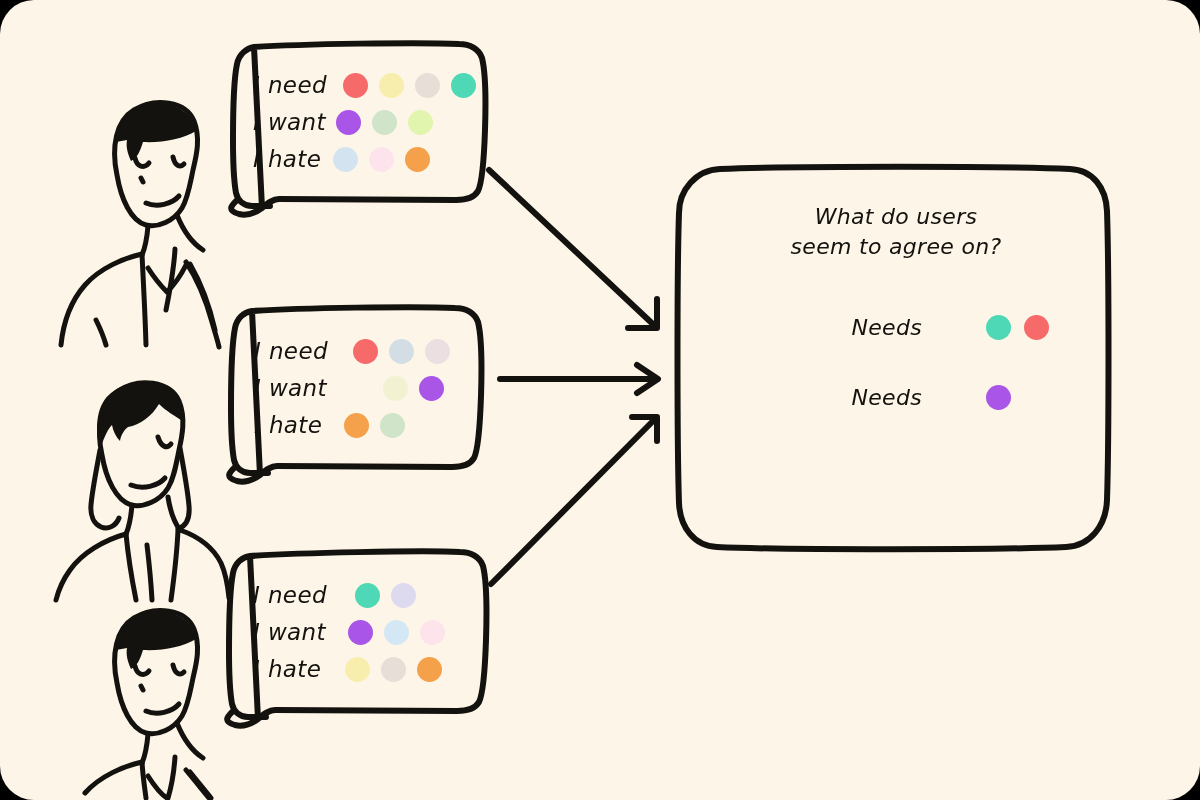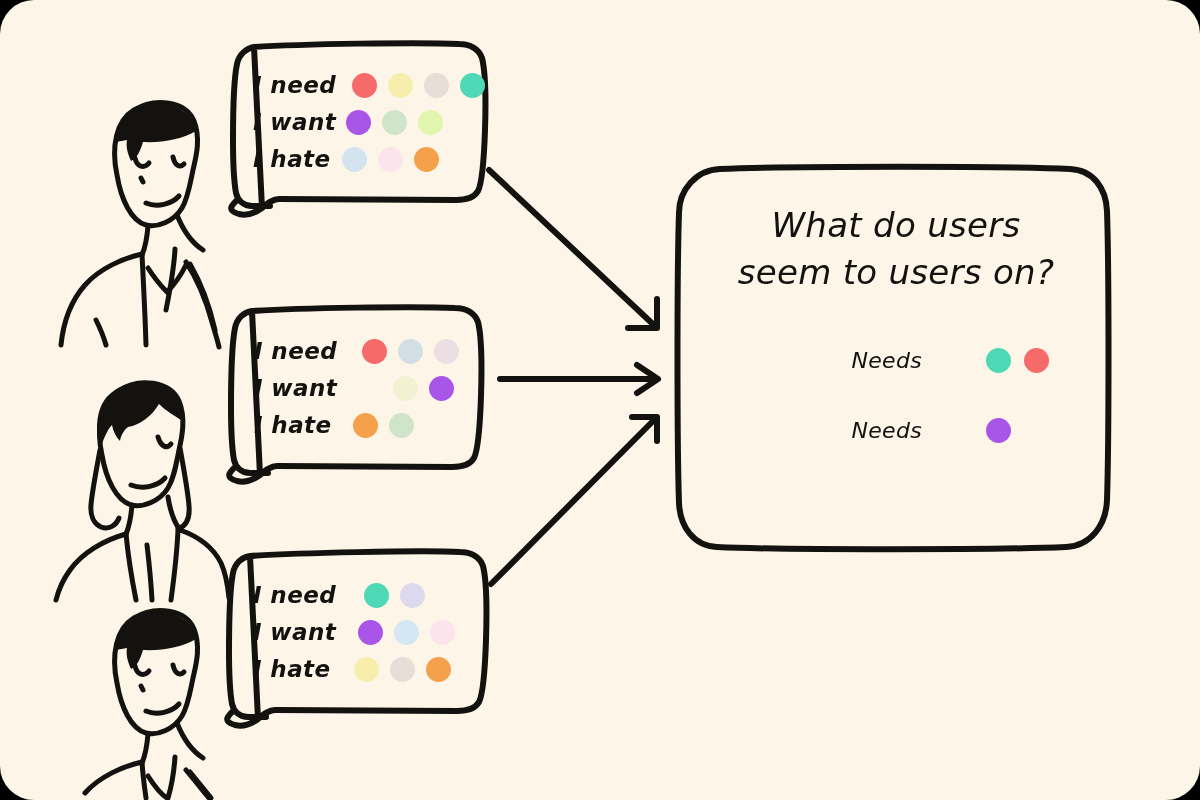--- a/index.html
+++ b/index.html
@@ -41,21 +41,21 @@
   }
   .bubble-row {
     display: flex;
     align-items: center;
     height: 37px;
   }
   .bubble-label {
     font-family: "DejaVu Sans", sans-serif;
     font-size: 23px;
     font-style: italic;
-    font-weight: 700;
+    font-weight: 400;
     color: #14120f;
     letter-spacing: 0.4px;
     white-space: nowrap;
   }
   .dot-strip {
     display: flex;
     align-items: center;
   }
   .dot {
     border-radius: 50%;
@@ -77,21 +77,21 @@
     width: 412px;
     height: 362px;
     display: flex;
     flex-direction: column;
     align-items: center;
   }
   .panel-question {
     margin-top: 26px;
     text-align: center;
     font-family: "DejaVu Sans", sans-serif;
-    font-size: 34px;
+    font-size: 22px;
     font-style: italic;
     color: #14120f;
     line-height: 1.38;
     letter-spacing: 0.3px;
     width: 360px;
   }
   .legend {
     margin-top: 30px;
     width: 100%;
     display: flex;
@@ -318,21 +318,21 @@
         <span class="dot sz-b" style="background:#f7eeae"></span>
         <span class="dot sz-b" style="background:#e6ded7"></span>
         <span class="dot sz-b" style="background:#f5a04a"></span>
       </span>
     </div>
   </div>
 
   <div id="panel-content">
     <div class="panel-question">
       <div>What do users</div>
-      <div>seem to users on?</div>
+      <div>seem to agree on?</div>
     </div>
 
     <div class="legend">
       <div class="legend-row">
         <span class="legend-label">Needs</span>
         <span class="legend-dots">
           <span class="dot sz-l" style="background:#4ed8b5"></span>
           <span class="dot sz-l" style="background:#f76a6a"></span>
         </span>
       </div>

